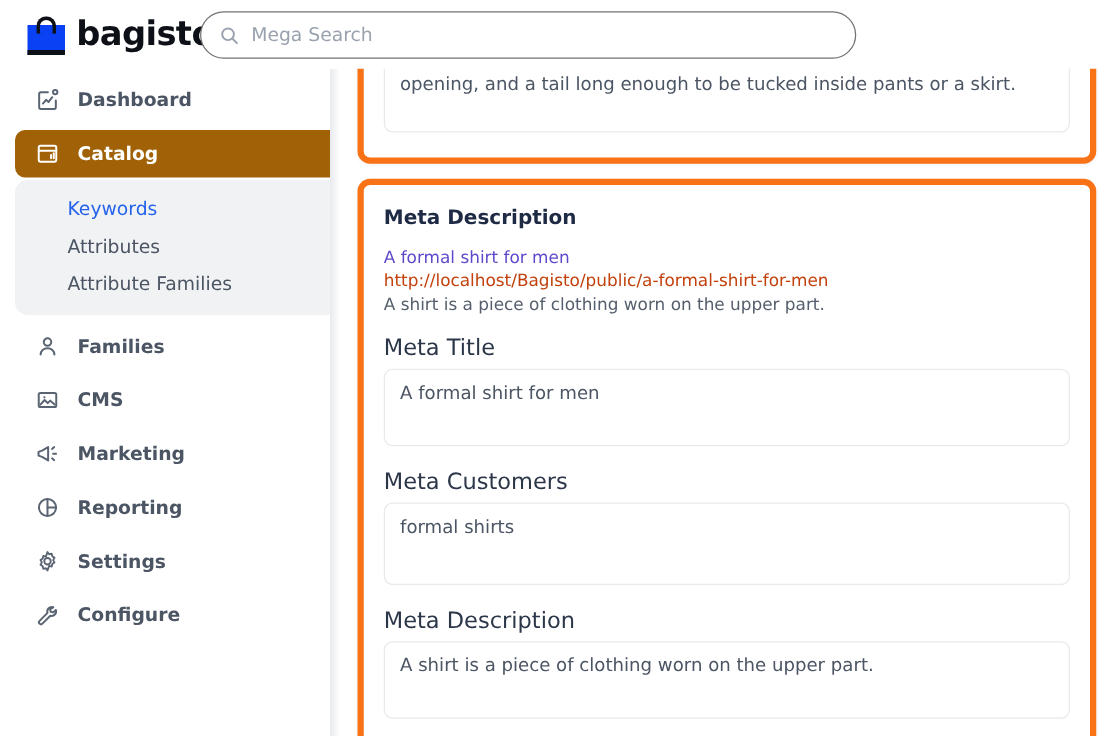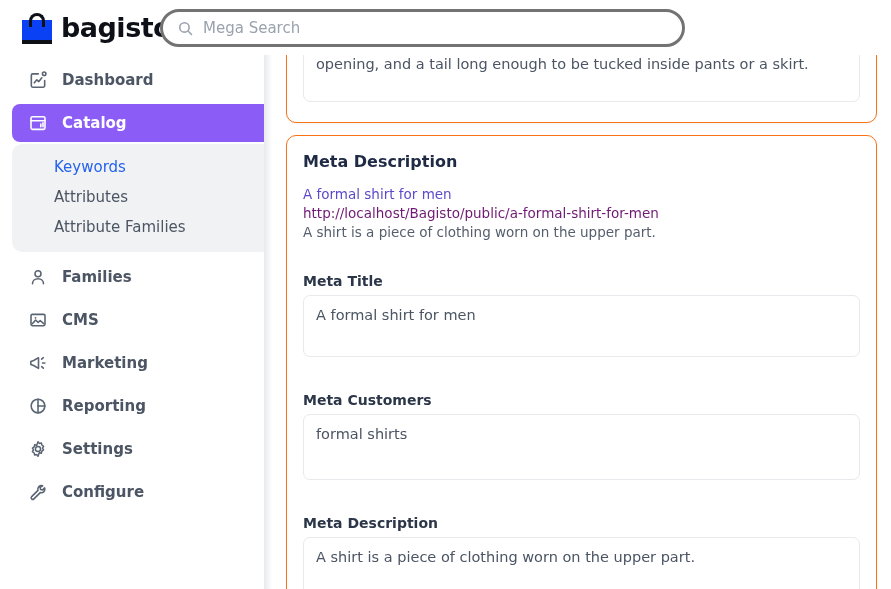--- a/index.html
+++ b/index.html
@@ -34,21 +34,21 @@
     border-radius: 9px 9px 0 0; background: transparent;
   }
   .brand-name {
     font-size: 27px; font-weight: bold; color: #0d1117;
     letter-spacing: -0.5px; line-height: 1;
   }
 
   .search-wrap {
     position: absolute; left: 160px; top: 9px;
     width: 525px; height: 38px;
-    border: 3px solid #737373; border-radius: 19px;
+    border: 1px solid #737373; border-radius: 19px;
     background: #ffffff; display: flex; align-items: center;
     padding: 0 14px; gap: 9px;
   }
   .search-icon { width: 17px; height: 17px; flex: none; color: #9AA2AE; }
   .search-input {
     border: none; outline: none; background: transparent;
     font-family: inherit; font-size: 15px; color: #3b4350;
     width: 100%; height: 100%;
   }
   .search-input::placeholder { color: #9AA2AE; }
@@ -61,21 +61,21 @@
   }
   .nav-item {
     display: flex; align-items: center; gap: 14px;
     height: 38px; padding: 0 16px; border-radius: 8px;
     margin-bottom: 5px; cursor: pointer;
     color: #4B5563;
   }
   .nav-item .nav-label {
     font-size: 15px; font-weight: bold; color: #4B5563; white-space: nowrap;
   }
-  .nav-item.active { background: #8b5cf6; }
+  .nav-item.active { background: #a16207; }
   .nav-item.active .nav-label { color: #ffffff; }
   .nav-item.active .nav-ico { color: #ffffff; }
   .nav-ico { width: 20px; height: 20px; flex: none; color: #5A6472; }
 
   .submenu {
     background: #F1F2F4; border-radius: 10px;
     padding: 8px 0 10px 0; margin: -3px 0 6px 0;
   }
   .submenu-item {
     font-size: 15px; color: #4B5563; padding: 6px 16px 6px 42px;
@@ -86,40 +86,40 @@
   
   .gutter {
     position: absolute; left: 264px; top: 55px; width: 8px; height: 534px;
     background: linear-gradient(to right, #E8EAED 0%, #F4F5F7 55%, #ffffff 100%);
   }
   .content {
     position: absolute; left: 272px; top: 43px; width: 619px; height: 546px;
     overflow: hidden; background: #ffffff;
   }
   .card {
-    background: #ffffff; border: 1px solid #f97316; border-radius: 10px;
+    background: #ffffff; border: 5px solid #f97316; border-radius: 10px;
     box-shadow: 0 1px 3px rgba(16,24,40,0.05);
     margin: 0 14px 12px 14px;
   }
   .card-clip-top { border-top-left-radius: 0; border-top-right-radius: 0; }
 
   .card-title {
     font-size: 16px; font-weight: bold; color: #1F2A44;
     padding: 16px 16px 0 16px;
   }
 
   .seo-preview { padding: 14px 16px 4px 16px; line-height: 1.42; }
   .seo-title { font-size: 13.5px; color: #5C4ACB; }
-  .seo-url   { font-size: 13.5px; color: #701a75; }
+  .seo-url   { font-size: 13.5px; color: #c2410c; }
   .seo-desc  { font-size: 13.5px; color: #555E6C; }
 
   .field { padding: 10px 16px 4px 16px; }
   .field-label {
-    font-size: 14px; font-weight: bold; color: #2B3648;
-    margin-bottom: 6px; display: block; margin-top: 17px;
+    font-size: 18px; font-weight: normal; color: #2B3648;
+    margin-bottom: 6px; display: block;
   }
   .ta {
     width: 100%; height: 62px; resize: none;
     border: 1px solid #E7E9EC; border-radius: 7px;
     background: #ffffff; outline: none;
     font-family: inherit; font-size: 14.5px; color: #4B5563;
     padding: 10px 12px; line-height: 1.35;
     overflow: hidden;
   }
   .ta.tall { height: 66px; }

